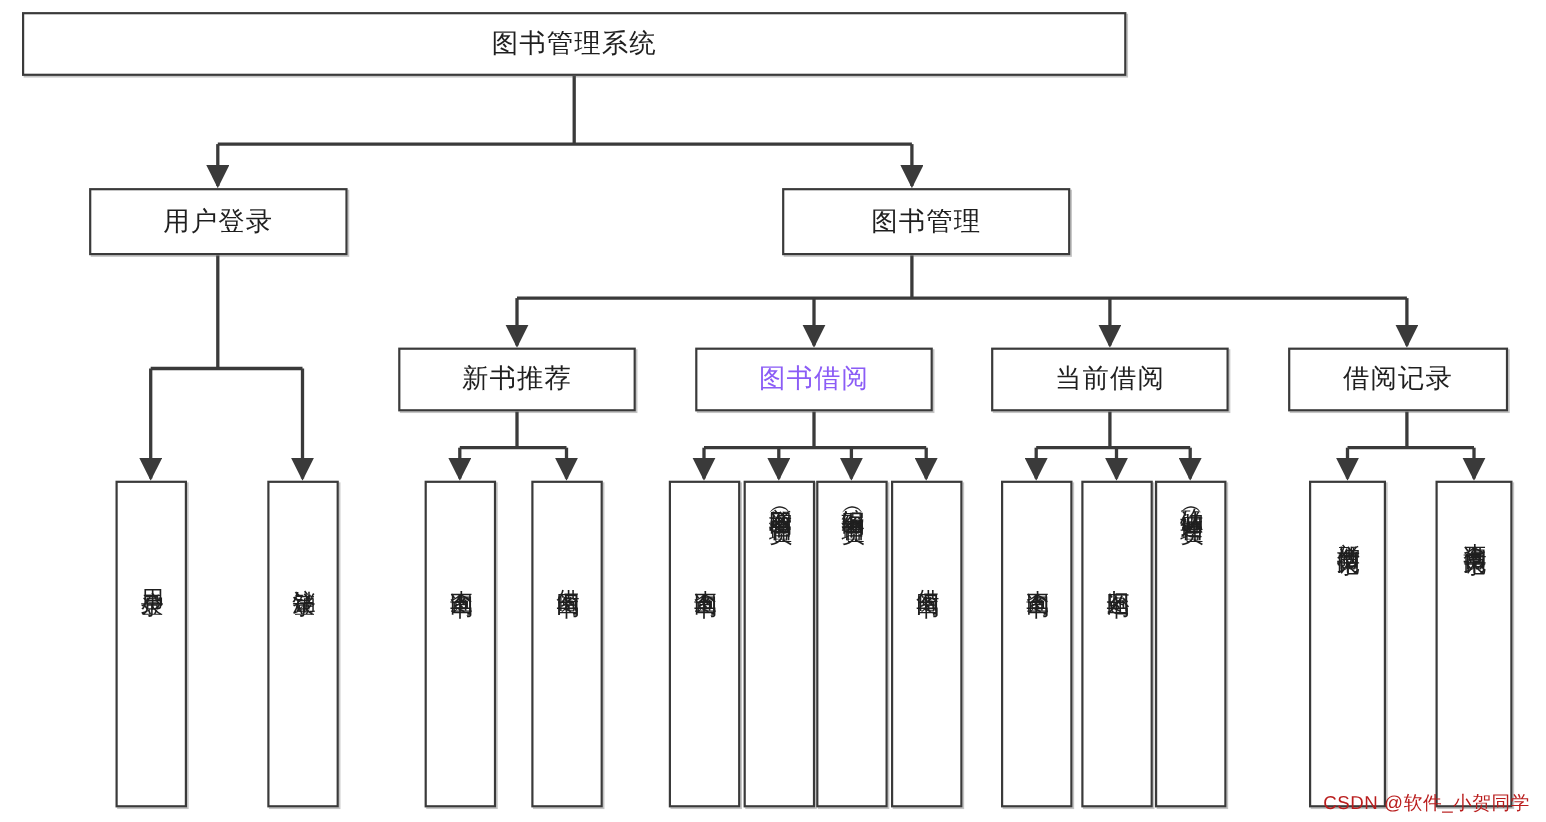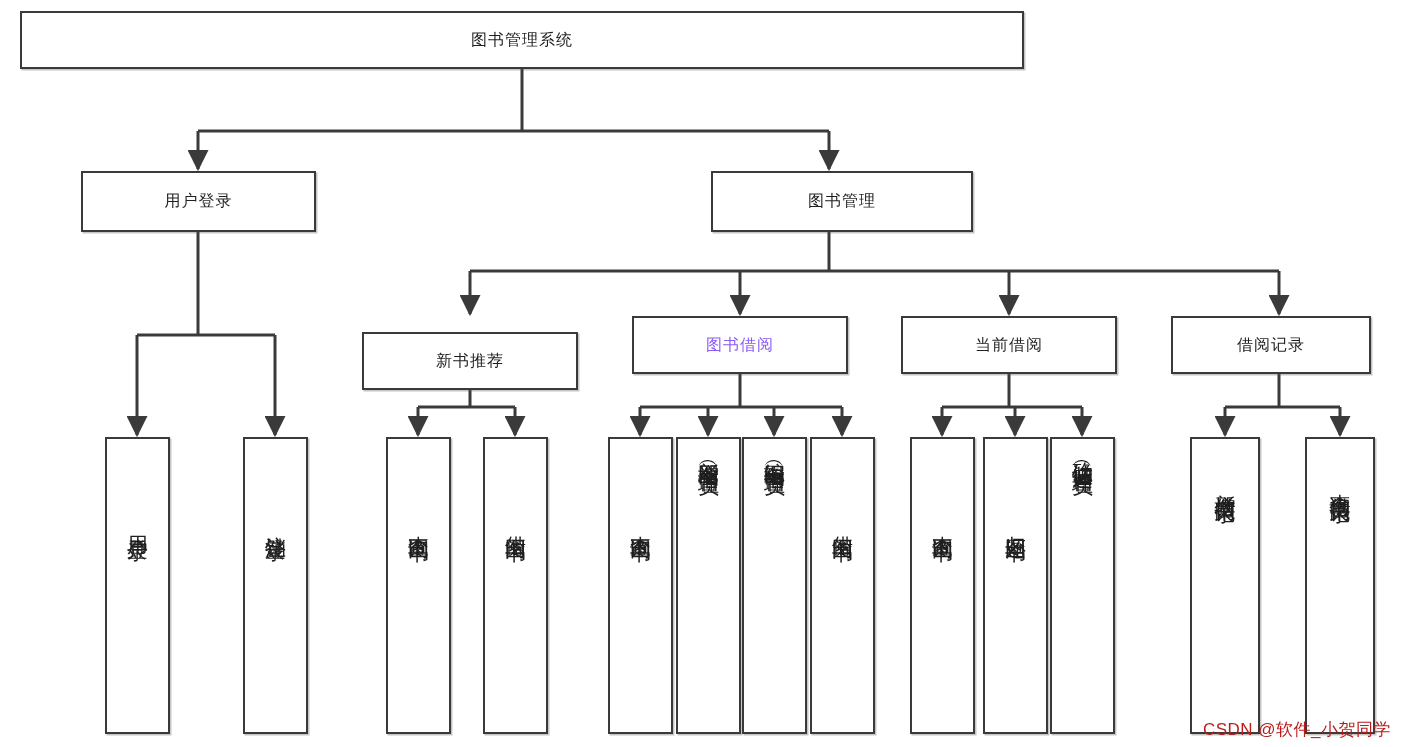--- a/index.html
+++ b/index.html
@@ -31,21 +31,21 @@
     position: absolute;
     box-sizing: border-box;
     border: 2.5px solid #3a3a3a;
     background: #ffffff;
     display: flex;
     align-items: center;
     justify-content: center;
     box-shadow: 1.5px 1.5px 0 rgba(90,90,90,0.35);
   }
   .node .label {
-    font-size: 16px;
+    font-size: 24px;
     line-height: 1.15;
     letter-spacing: 1px;
     color: #1f1f1f;
     white-space: nowrap;
     text-align: center;
   }
   .node.leaf {
     align-items: flex-start;
     justify-content: center;
     padding-top: 0;
@@ -139,21 +139,21 @@
     <span class="label" style="color: rgb(31, 31, 31);">图书管理系统</span>
   </div>
 
   <div class="node" style="left: 81px; top: 171px; width: 235px; height: 61px; border-color: rgb(58, 58, 58);">
     <span class="label" style="color: rgb(31, 31, 31);">用户登录</span>
   </div>
   <div class="node" style="left: 711px; top: 171px; width: 262px; height: 61px; border-color: rgb(58, 58, 58);">
     <span class="label" style="color: rgb(31, 31, 31);">图书管理</span>
   </div>
 
-  <div class="node" style="left: 362px; top: 332px; width: 216px; height: 58px; border-color: rgb(58, 58, 58);">
+  <div class="node" style="left: 362px; top: 316px; width: 216px; height: 58px; border-color: rgb(58, 58, 58);">
     <span class="label" style="color: rgb(31, 31, 31);">新书推荐</span>
   </div>
   <div class="node" style="left: 632px; top: 316px; width: 216px; height: 58px; border-color: rgb(58, 58, 58);">
     <span class="label" style="color: #8b5cf6;">图书借阅</span>
   </div>
   <div class="node" style="left: 901px; top: 316px; width: 216px; height: 58px; border-color: rgb(58, 58, 58); align-items: center;">
     <span class="label" style="color: rgb(31, 31, 31);">当前借阅</span>
   </div>
   <div class="node" style="left: 1171px; top: 316px; width: 200px; height: 58px; border-color: rgb(58, 58, 58);">
     <span class="label" style="color: rgb(31, 31, 31);">借阅记录</span>

